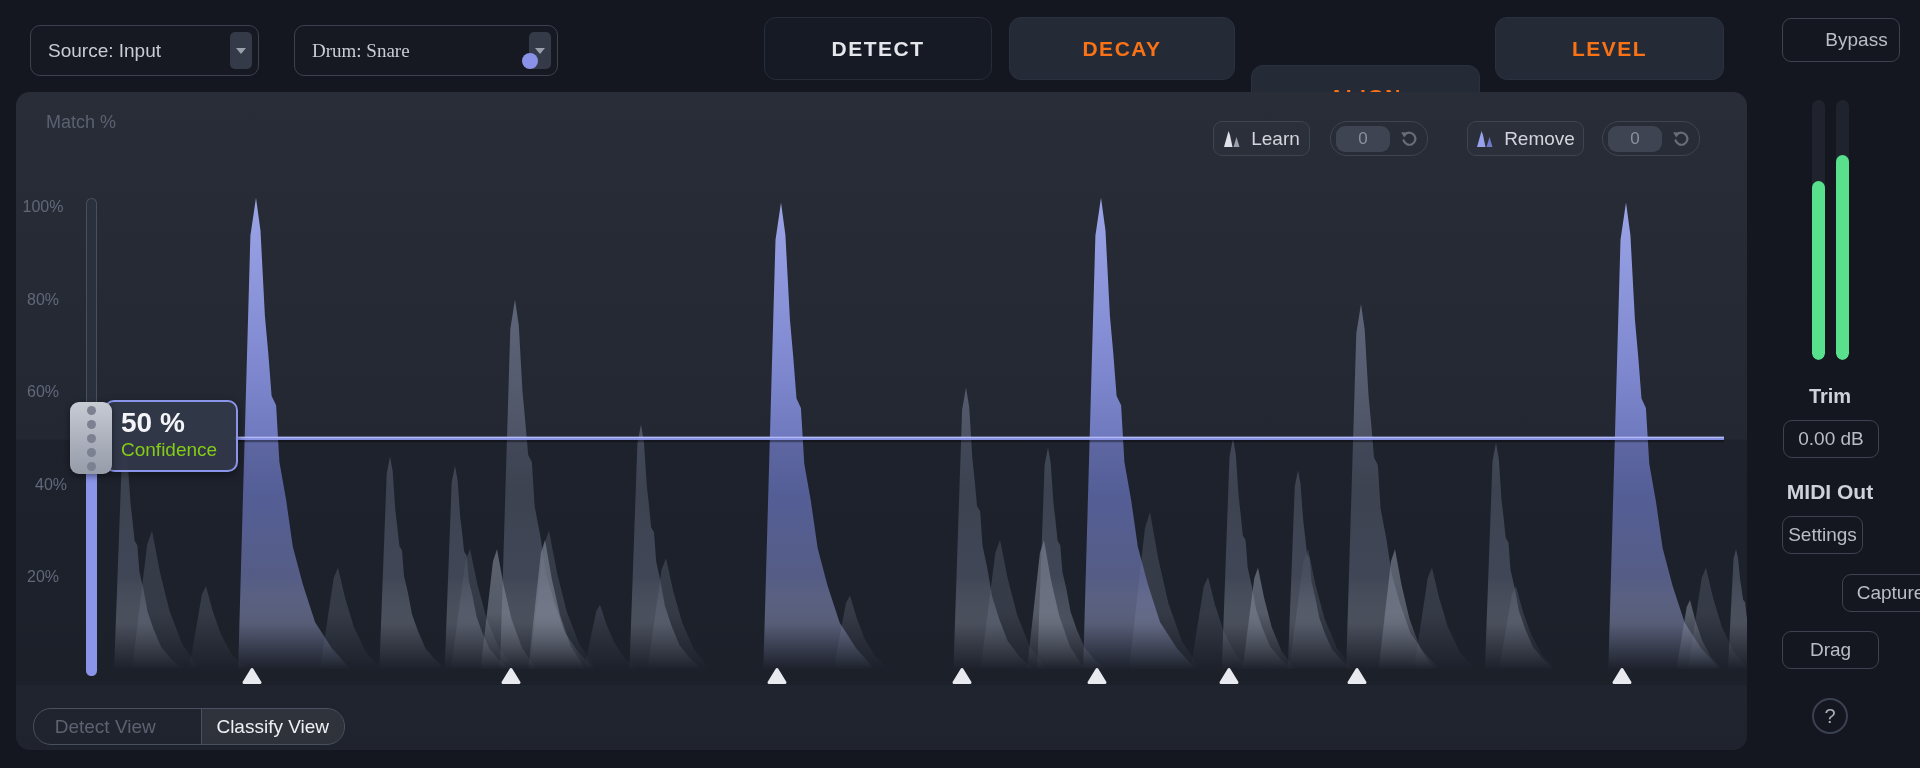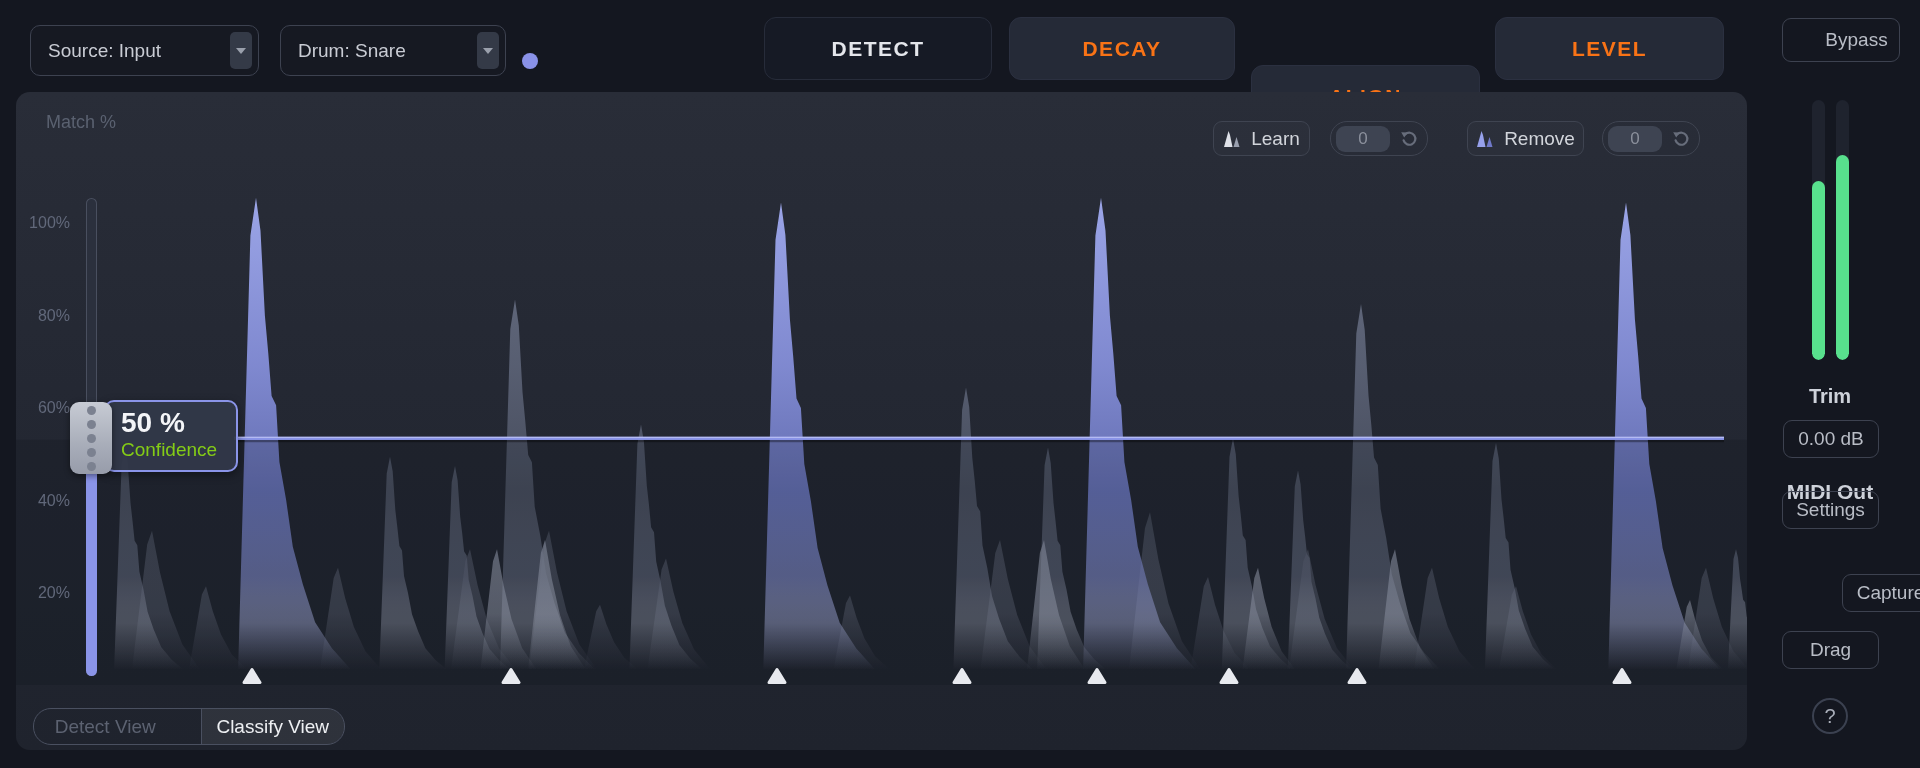--- a/index.html
+++ b/index.html
@@ -7,34 +7,34 @@
   .abs{position:absolute;}
   
   .dropdown{position:absolute;top:25px;height:51px;border:1px solid #3d4250;border-radius:10px;
     display:flex;align-items:center;box-sizing:border-box;background:rgba(255,255,255,0.01);}
   .dropdown .lbl{color:#c9ccd4;font-size:19px;padding-left:17px;flex:1;white-space:nowrap;}
   .dropdown .arrowbox{width:22px;height:37px;background:#343a47;border-radius:5px;margin-right:6px;
     display:flex;align-items:center;justify-content:center;}
   .caret{width:0;height:0;border-left:5px solid transparent;border-right:5px solid transparent;
     border-top:6px solid #9aa0ac;}
   #source-dd{left:30px;width:229px;}
-  #drum-dd{left:280px;width:226px;}
+  #drum-dd{left:294px;width:264px;font-family:Liberation Serif, serif;}
   #status-dot{left:522px;top:53px;width:16px;height:16px;border-radius:50%;}
   .tab{position:absolute;top:17px;height:63px;border-radius:12px;display:flex;align-items:center;
     justify-content:center;font-size:21px;font-weight:bold;letter-spacing:1.5px;cursor:pointer;box-sizing:border-box;}
   .tab.active{background:#161a25;border:1px solid #272c3a;color:#e4e6eb;}
   .tab.inactive{background:#252a37;border:1px solid #2b3040;color:#f97316;}
   .outline-btn{position:absolute;border:1px solid #3d4250;border-radius:9px;background:transparent;
     color:#b9bdc6;font-size:19px;display:flex;align-items:center;justify-content:center;box-sizing:border-box;cursor:pointer;}
   
   #panel{left:16px;top:92px;width:1731px;height:658px;border-radius:14px;overflow:hidden;
     background:linear-gradient(180deg,#292d38 0%,#242833 45%,#1f232d 100%);}
   #panel-title{left:30px;top:20px;color:#5a6170;font-size:18px;}
   #chart-svg{position:absolute;left:0;top:0;}
-  .ylab{position:absolute;width:54px;text-align:right;color:#61687a;font-size:16px;height:20px;line-height:20px;margin-top:16px;}
+  .ylab{position:absolute;width:54px;text-align:center;color:#61687a;font-size:16px;height:20px;line-height:20px;}
   
   #conf-track{left:70px;top:106px;width:11px;height:478px;background:#2b303d;
     border:1px solid rgba(130,138,160,0.35);border-radius:6px;box-sizing:border-box;}
   #conf-fill{left:70px;width:11px;background:#8a94e8;border-radius:0 0 6px 6px;}
   #conf-handle{left:54px;width:42px;height:72px;border-radius:9px;cursor:grab;
     background:linear-gradient(180deg,#c7cbd4 0%,#a8adb9 60%,#979caa 100%);
     box-shadow:0 2px 6px rgba(0,0,0,0.45);display:flex;flex-direction:column;align-items:center;
     justify-content:center;gap:5px;z-index:4;}
   #conf-handle .dot{width:9px;height:9px;border-radius:50%;background:#7b8190;}
   #conf-tooltip{left:88px;width:134px;height:72px;background:rgba(50,56,73,0.95);
@@ -173,21 +173,21 @@
         <polygon points="1333,590.5 1341,577.5 1349,590.5" fill="#e8eaef" stroke="#e8eaef" stroke-width="3" stroke-linejoin="round"></polygon>
         <polygon points="1598,590.5 1606,577.5 1614,590.5" fill="#e8eaef" stroke="#e8eaef" stroke-width="3" stroke-linejoin="round"></polygon>
       </g>
   </svg>
 
   <div class="abs" id="panel-title">Match %</div>
   <div id="ylabels">
       <div class="ylab" style="left: 0px; top: 105px;">100%</div>
       <div class="ylab" style="left: 0px; top: 197.5px;">80%</div>
       <div class="ylab" style="left: 0px; top: 290px;">60%</div>
-      <div class="ylab" style="left: 0px; top: 382.5px;">40%</div>
+      <div class="ylab" style="left: 8px; top: 382.5px;">40%</div>
       <div class="ylab" style="left: 0px; top: 475px;">20%</div>
     </div>
 
   <div class="abs" id="conf-track"></div>
   <div class="abs" id="conf-fill" style="top: 346.25px; height: 237.75px;"></div>
   <div class="abs" id="conf-handle" style="top: 310.25px;">
     <span class="dot"></span>
       <span class="dot"></span>
       <span class="dot"></span>
       <span class="dot"></span>
@@ -241,17 +241,17 @@
     <div class="fill" id="meter-l" style="background: rgb(88, 224, 141); height: 179.4px;"></div>
   </div>
 <div class="meter" style="left:1836px;">
     <div class="fill" id="meter-r" style="background: rgb(88, 224, 141); height: 205.4px;"></div>
   </div>
 
 <div class="side-label" style="top:385px;font-size:20px;">Trim</div>
 <button class="outline-btn" style="left:1783px;top:420px;width:96px;height:38px;">0.00 dB</button>
 <div class="side-label" style="top:480px;font-size:21px;">MIDI Out</div>
 <div id="midi-buttons">
-    <button class="outline-btn" style="left: 1782px; top: 491px; width: 97px; height: 38px;">Settings</button>
+    <button class="outline-btn" style="left: 1782px; top: 516px; width: 81px; height: 38px;">Settings</button>
     <button class="outline-btn" style="left: 1842px; top: 574px; width: 97px; height: 38px;">Capture</button>
     <button class="outline-btn" style="left: 1782px; top: 631px; width: 97px; height: 38px;">Drag</button>
   </div>
 <div class="abs" id="help-btn">?</div>
 
 </body></html>

